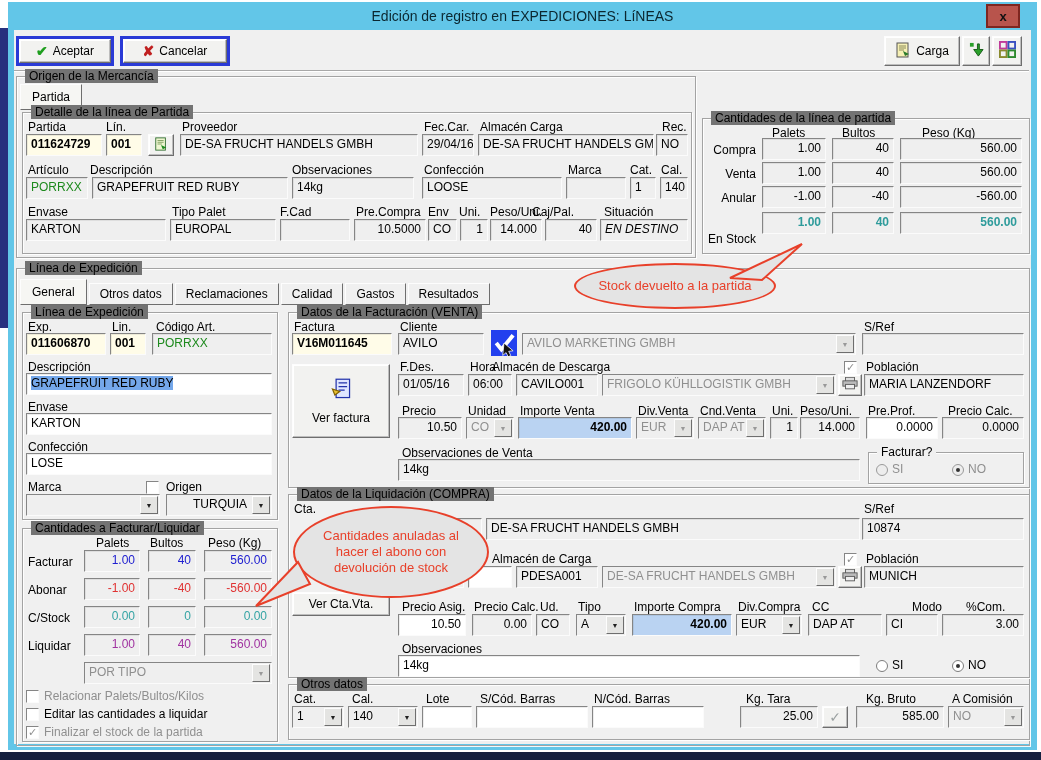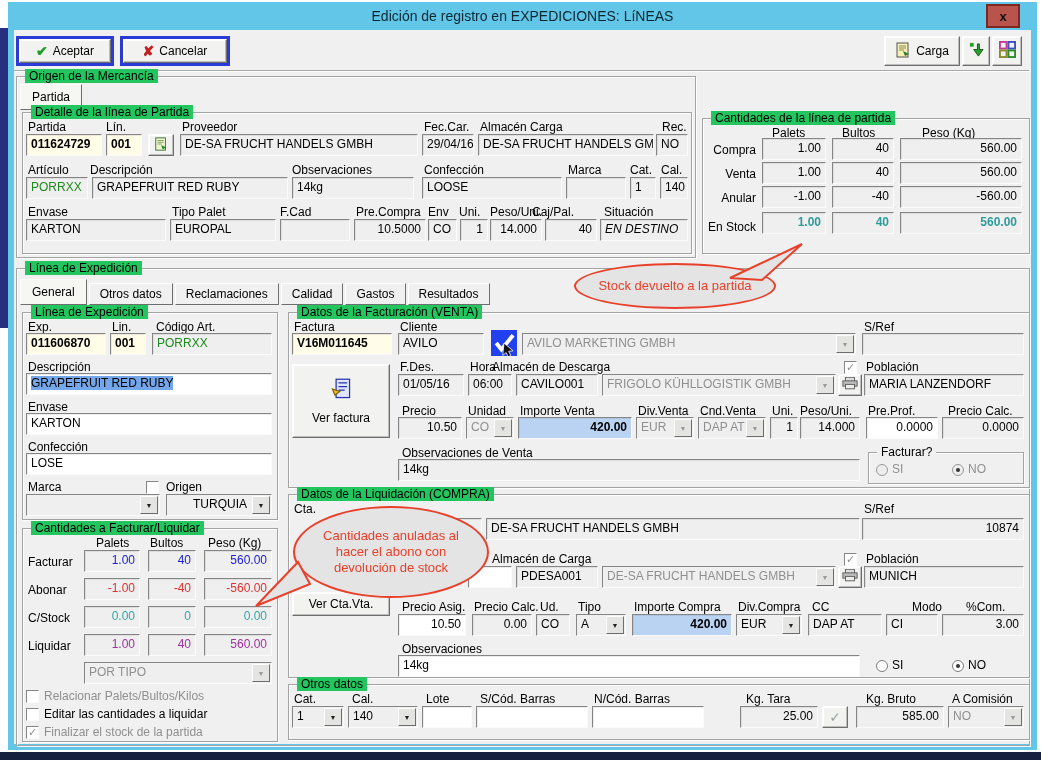--- a/index.html
+++ b/index.html
@@ -24,21 +24,21 @@
   .it{font-style:italic;}
   .grn{color:#1e8a1e;}
   .hl{background:#bad3f2;font-weight:bold;}
   .c-blue{color:#2020d0;}
   .c-red{color:#e03232;}
   .c-teal{color:#35a4a4;}
   .c-purple{color:#a032a0;}
   .c-tealb{color:#2e9b9b;font-weight:bold;}
   .grp{position:absolute;box-sizing:border-box;border:1px solid #a3a3a3;
        box-shadow:1px 1px 0 rgba(255,255,255,.9), inset 1px 1px 0 rgba(255,255,255,.9);}
-  .gt{position:absolute;top:-8px;left:8px;background:#22c55e;padding:0 4px;font-size:12px;white-space:nowrap;}
+  .gt{position:absolute;top:-8px;left:8px;background:#737373;padding:0 4px;font-size:12px;white-space:nowrap;}
   .btn{position:absolute;box-sizing:border-box;background:#f2f2f0;
        border:1px solid;border-color:#fdfdfd #6e6e6e #6e6e6e #fdfdfd;
        box-shadow:inset -1px -1px 0 #bdbdbd, inset 1px 1px 0 #fff;
        font-size:12px;display:flex;align-items:center;justify-content:center;gap:5px;cursor:default;}
   .ring{position:absolute;box-sizing:border-box;border:3px solid #2a3ad6;background:#f2f2f0;
         display:flex;align-items:stretch;}
   .ring .btn{position:relative;flex:1;}
   .tabs{position:absolute;display:flex;gap:2px;align-items:flex-end;}
   .tab{box-sizing:border-box;border:1px solid;border-color:#fdfdfd #6e6e6e #6e6e6e #fdfdfd;
        background:#f0f0f0;padding:3px 10px;font-size:12px;white-space:nowrap;}
@@ -201,21 +201,21 @@
   <span class="lbl" style="left:694px;top:167px;width:62px;text-align:right;">Venta</span>
   <div class="fld num" style="left:762px;top:162px;width:64px;">1.00</div>
   <div class="fld num" style="left:832px;top:162px;width:62px;">40</div>
   <div class="fld num" style="left:900px;top:162px;width:122px;">560.00</div>
 
   <span class="lbl" style="left:694px;top:191px;width:62px;text-align:right;">Anular</span>
   <div class="fld num" style="left:762px;top:186px;width:64px;">-1.00</div>
   <div class="fld num" style="left:832px;top:186px;width:62px;">-40</div>
   <div class="fld num" style="left:900px;top:186px;width:122px;">-560.00</div>
 
-  <span class="lbl" style="left:694px;top:220px;width:62px;text-align:right;">En Stock</span>
+  <span class="lbl" style="left:694px;top:232px;width:62px;text-align:right;">En Stock</span>
   <div class="fld num c-tealb" style="left:762px;top:212px;width:64px;">1.00</div>
   <div class="fld num c-tealb" style="left:832px;top:212px;width:62px;">40</div>
   <div class="fld num c-tealb" style="left:900px;top:212px;width:122px;">560.00</div>
 
   <div class="grp" style="left:16px;top:268px;width:1014px;height:478px;">
     <span class="gt">Línea de Expedición</span>
   </div>
   <div class="tabs" style="left:20px;top:279px;align-items:flex-end;">
     <div class="tab on"><span>General</span></div>
     <div class="tab"><span>Otros datos</span></div>
@@ -377,21 +377,21 @@
   <div class="radio dis sel" style="left:952px;top:464px;"></div>
   <span class="lbl dis-t" style="left:968px;top:462px;">NO</span>
 
   <div class="grp" style="left:288px;top:494px;width:742px;height:184px;">
     <span class="gt">Datos de la Liquidación (COMPRA)</span>
   </div>
   <span class="lbl" style="left:294px;top:502px;">Cta.</span>
   <span class="lbl" style="left:864px;top:502px;">S/Ref</span>
   <div class="fld" style="left:398px;top:518px;width:84px;"></div>
   <div class="fld" style="left:486px;top:518px;width:374px;">DE-SA FRUCHT HANDELS GMBH</div>
-  <div class="fld" style="left:862px;top:518px;width:162px;text-align:right;">10874</div>
+  <div class="fld" style="left:862px;top:518px;width:162px;">10874</div>
 
   <span class="lbl" style="left:492px;top:552px;">Almacén de Carga</span>
   <div class="cb g" style="left:844px;top:553px;"><span>✓</span></div>
   <span class="lbl" style="left:866px;top:552px;">Población</span>
   <div class="fld" style="left:398px;top:566px;width:66px;"></div>
   <div class="fld white" style="left:468px;top:566px;width:44px;"></div>
   <div class="fld" style="left:516px;top:566px;width:82px;">PDESA001</div>
   <div class="dd dis" style="left:602px;top:566px;width:234px;">
     <span>DE-SA FRUCHT HANDELS GMBH</span>
     <span class="dda g">▼</span>

